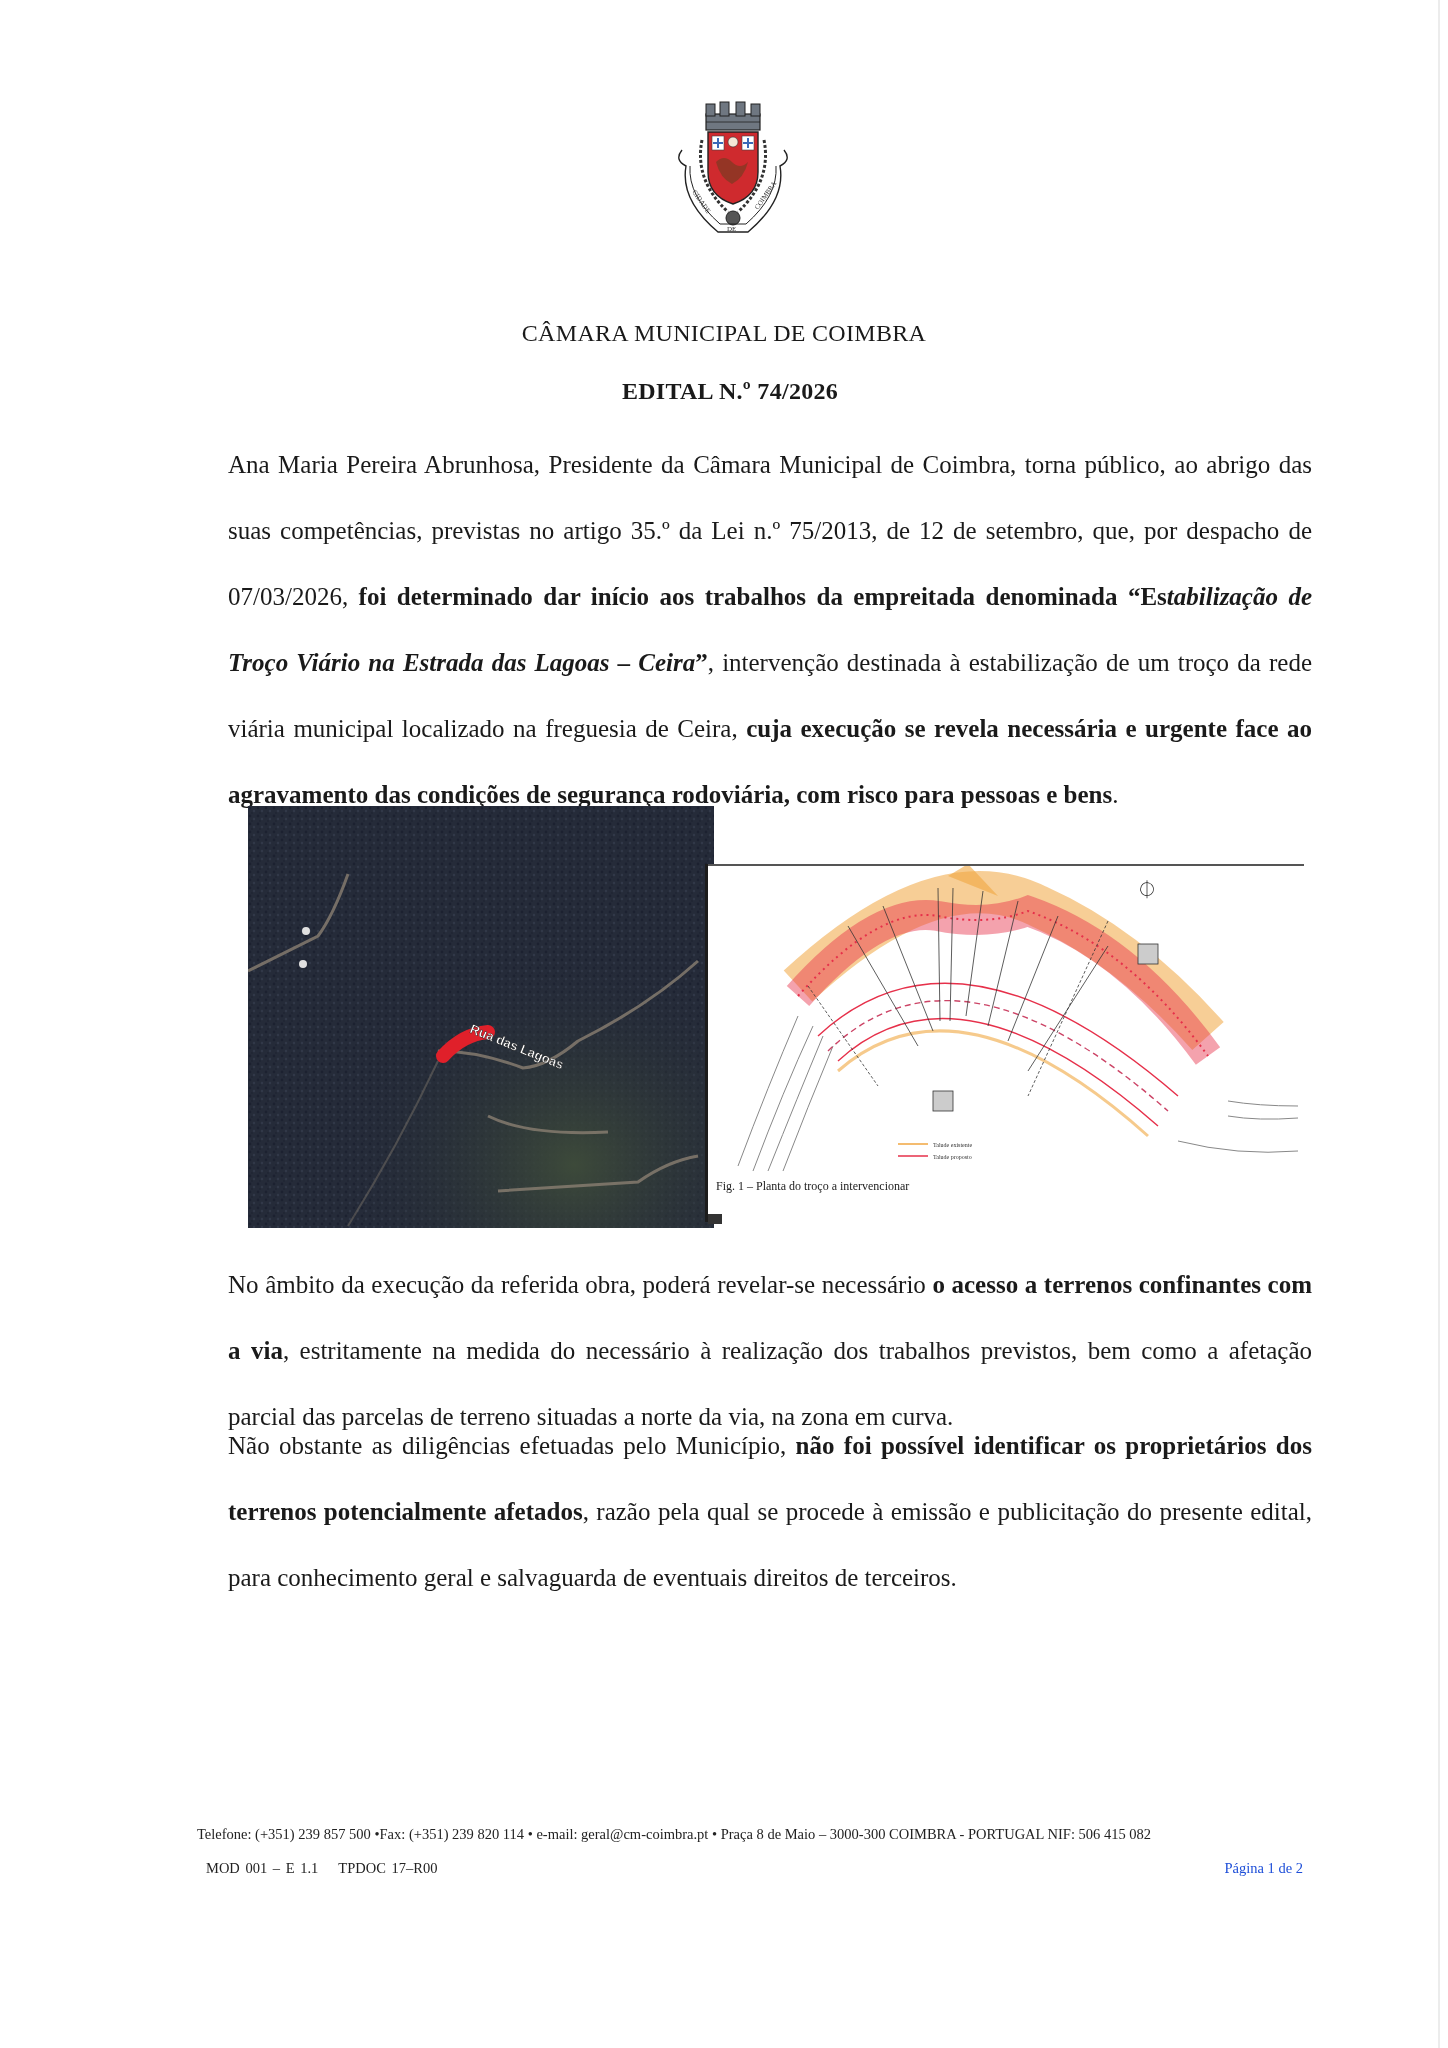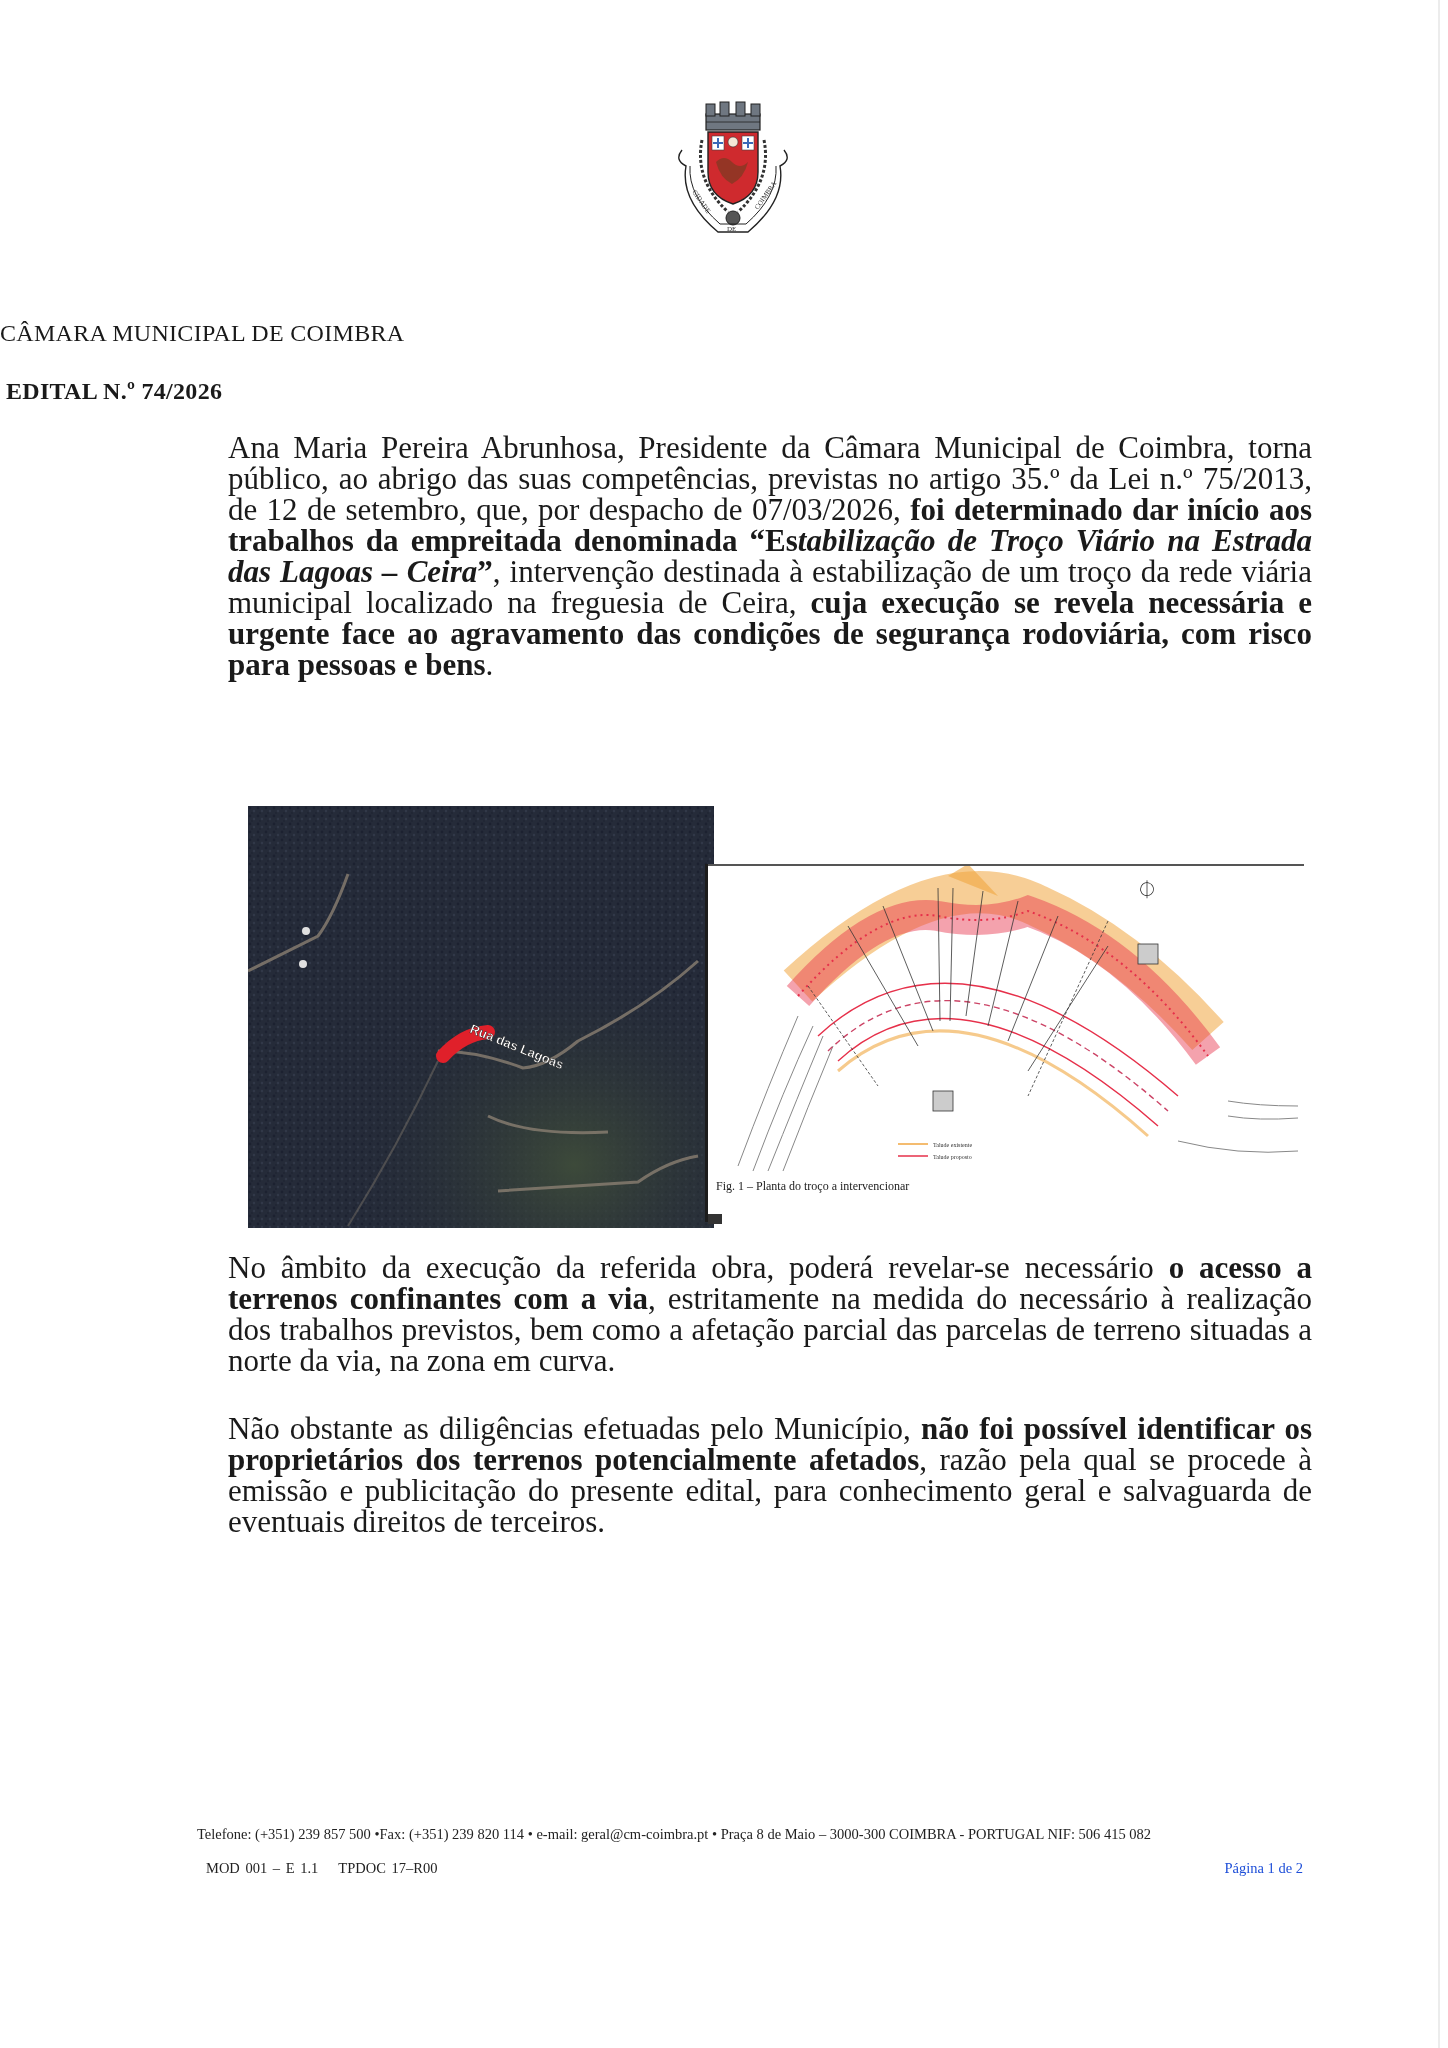--- a/index.html
+++ b/index.html
@@ -2,26 +2,26 @@
 <html><head>
 <meta charset="utf-8">
 <style>
   html, body { margin: 0; padding: 0; background: #ffffff; }
   body { width: 1448px; height: 2048px; position: relative; overflow: hidden;
          font-family: "Liberation Serif", "DejaVu Serif", serif; color: #1a1a1a; }
   .edge-line { position: absolute; left: 1438px; top: 0; width: 2px; height: 2048px; background: #ececec; }
 
   .crest { position: absolute; left: 668px; top: 100px; width: 130px; height: 150px; }
 
-  .header-title { position: absolute; left: 0; width: 1448px; 
+  .header-title { position: absolute; left: 0; width: 1448px; text-align: center;
                   font-size: 24px; letter-spacing: 0.3px; }
   .org-name { top: 320px; }
   .edital-no { top: 378px; font-weight: bold; padding-left: 6px; }
 
-  .para { position: absolute; left: 228px; width: 1084px; font-size: 31px; line-height: 31px;
+  .para { position: absolute; left: 228px; width: 1084px; font-size: 25px; line-height: 66px;
           text-align: justify; text-justify: inter-word; }
   .para b { font-weight: bold; }
   .para i { font-style: italic; }
   .p1 { top: 432px; }
   .p2 { top: 1252px; }
   .p3 { top: 1413px; }
 
   
   .sat-map { position: absolute; left: 248px; top: 806px; width: 466px; height: 422px; overflow: hidden;
              background: #262c3a; }

